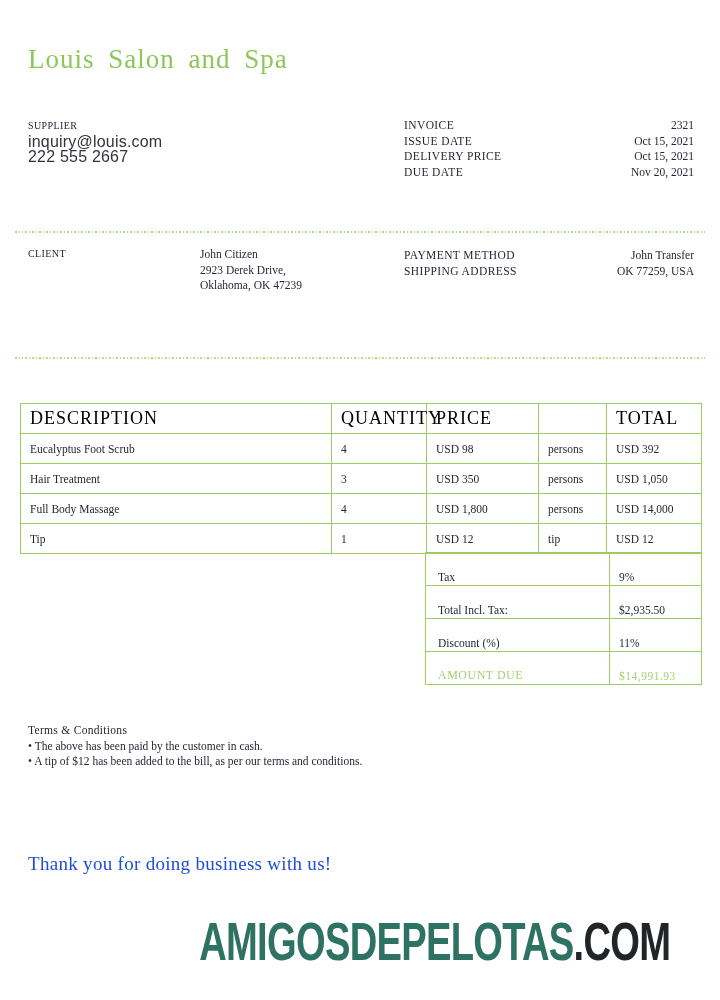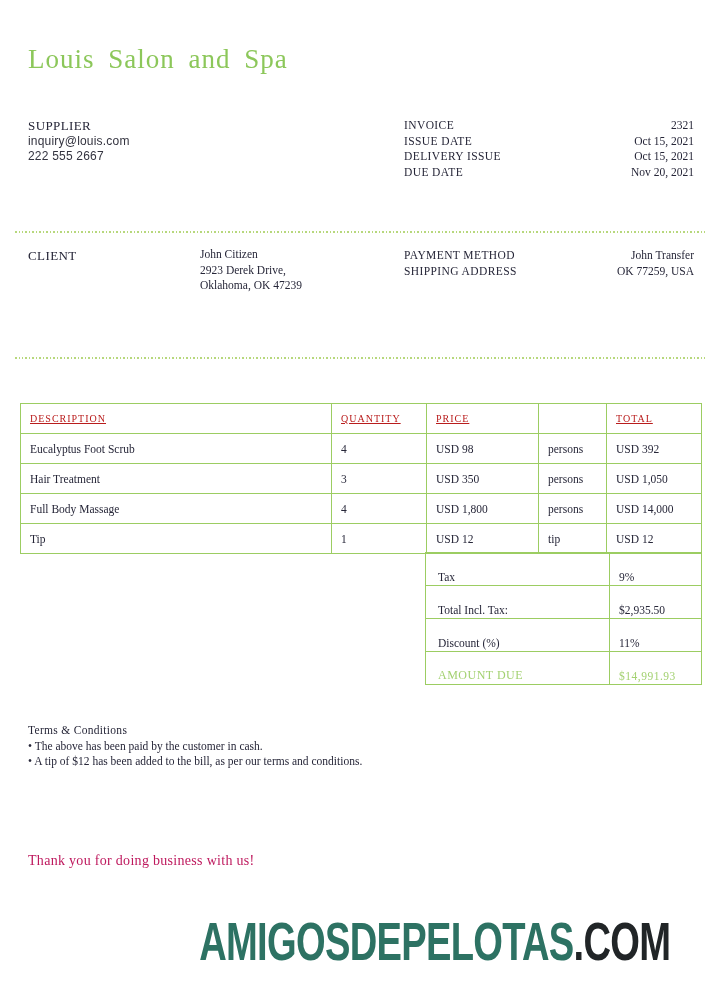--- a/index.html
+++ b/index.html
@@ -14,27 +14,27 @@
   .page { position: absolute; inset: 0; width: 680px; height: 1000px; background: #ffffff; }
 
   
   .brand-title {
     position: absolute; left: 28px; top: 44px;
     font-size: 27px; color: #8cc75a; word-spacing: 6px; letter-spacing: 1px;
     font-weight: 400;
   }
 
   
-  .cap-label { font-size: 13px; letter-spacing: 0.4px; color: #262638; }
+  .cap-label { font-size: 10px; letter-spacing: 0.4px; color: #262638; }
 
   
   .supplier-block { position: absolute; left: 28px; top: 118px; line-height: 15.5px; }
   .supplier-block .contact {
     font-family: "Liberation Sans", "DejaVu Sans", sans-serif;
-    font-size: 12px; color: #33333f; letter-spacing: 0.2px;
+    font-size: 16px; color: #33333f; letter-spacing: 0.2px;
   }
 
   
   .meta-block { position: absolute; left: 404px; width: 290px; }
   .meta-block .meta-row { display: flex; justify-content: space-between; line-height: 15.5px; }
   .meta-block .meta-label { font-size: 11.5px; letter-spacing: 0.4px; }
   .meta-block .meta-value { font-size: 11.5px; text-align: right; }
   .invoice-meta { top: 118px; }
   .payment-meta { top: 248px; }
 
@@ -56,21 +56,21 @@
     position: absolute; left: 20px; top: 403px; width: 681px;
     table-layout: fixed;
   }
   .items-table th, .items-table td {
     border: 1.5px solid #9ccd62;
     height: 30px; padding: 0 0 0 9px;
     text-align: left; vertical-align: middle;
     font-weight: 400;
   }
   .items-table th {
-    color: #b91c1c; font-size: 10px; letter-spacing: 1px; text-decoration: underline;
+    color: #000000; font-size: 18px; letter-spacing: 1px;
   }
   .items-table td { font-size: 11.5px; color: #262638; }
   .col-desc { width: 311px; } .col-qty { width: 95px; } .col-price { width: 112px; margin-left: 48px; }
   .col-unit { width: 68px; } .col-total { width: 95px; margin-left: 28px; }
 
   
   .totals-table {
     position: absolute; left: 425px; top: 551.5px; width: 276px;
     table-layout: fixed;
   }
@@ -84,21 +84,21 @@
   .totals-table tr.highlight td { color: #a3d171; letter-spacing: 0.5px; }
   .totals-table tr.highlight .t-label { font-size: 12px; }
 
   
   .terms-block { position: absolute; left: 28px; top: 723px; font-size: 11.5px; line-height: 15.5px; }
   .terms-block .terms-title { letter-spacing: 0.3px; }
 
   
   .thank-you {
     position: absolute; left: 28px; top: 853px;
-    font-size: 14px; color: #be185d; letter-spacing: 0.3px;
+    font-size: 19px; color: #1d4ed8; letter-spacing: 0.3px;
   }
 
   
   .watermark {
     position: absolute; right: 10px; top: 915px;
     font-family: "Liberation Sans", "DejaVu Sans", sans-serif;
     font-weight: 700; font-size: 53px; line-height: 1;
     letter-spacing: -1px; white-space: nowrap;
     transform: scaleX(0.72); transform-origin: right center;
   }
@@ -121,21 +121,21 @@
   <div class="meta-block invoice-meta">
     <div class="meta-row">
       <span class="meta-label">INVOICE</span>
       <span class="meta-value">2321</span>
     </div>
     <div class="meta-row">
       <span class="meta-label">ISSUE DATE</span>
       <span class="meta-value">Oct 15, 2021</span>
     </div>
     <div class="meta-row">
-      <span class="meta-label">DELIVERY ISSUE</span>
+      <span class="meta-label">DELIVERY PRICE</span>
       <span class="meta-value">Oct 15, 2021</span>
     </div>
     <div class="meta-row">
       <span class="meta-label">DUE DATE</span>
       <span class="meta-value">Nov 20, 2021</span>
     </div>
   </div>
 
   <div class="dotted-divider divider-1"></div>
 

